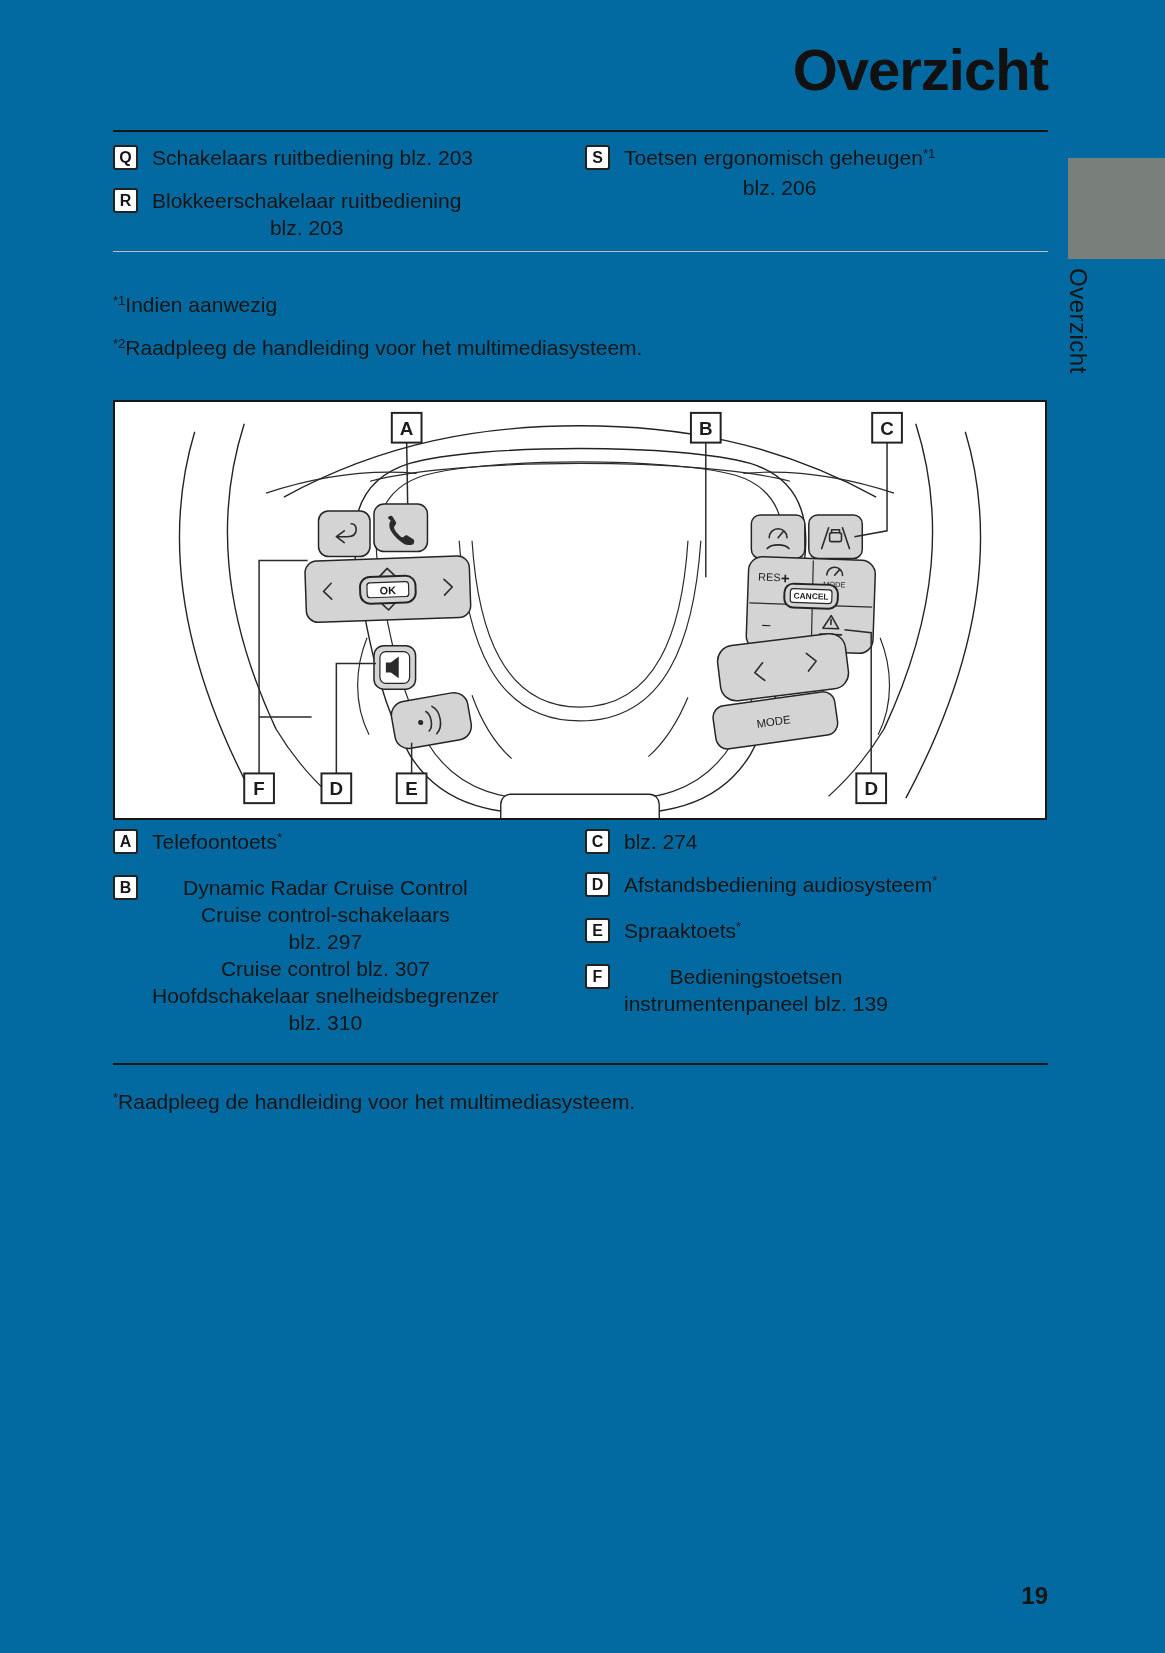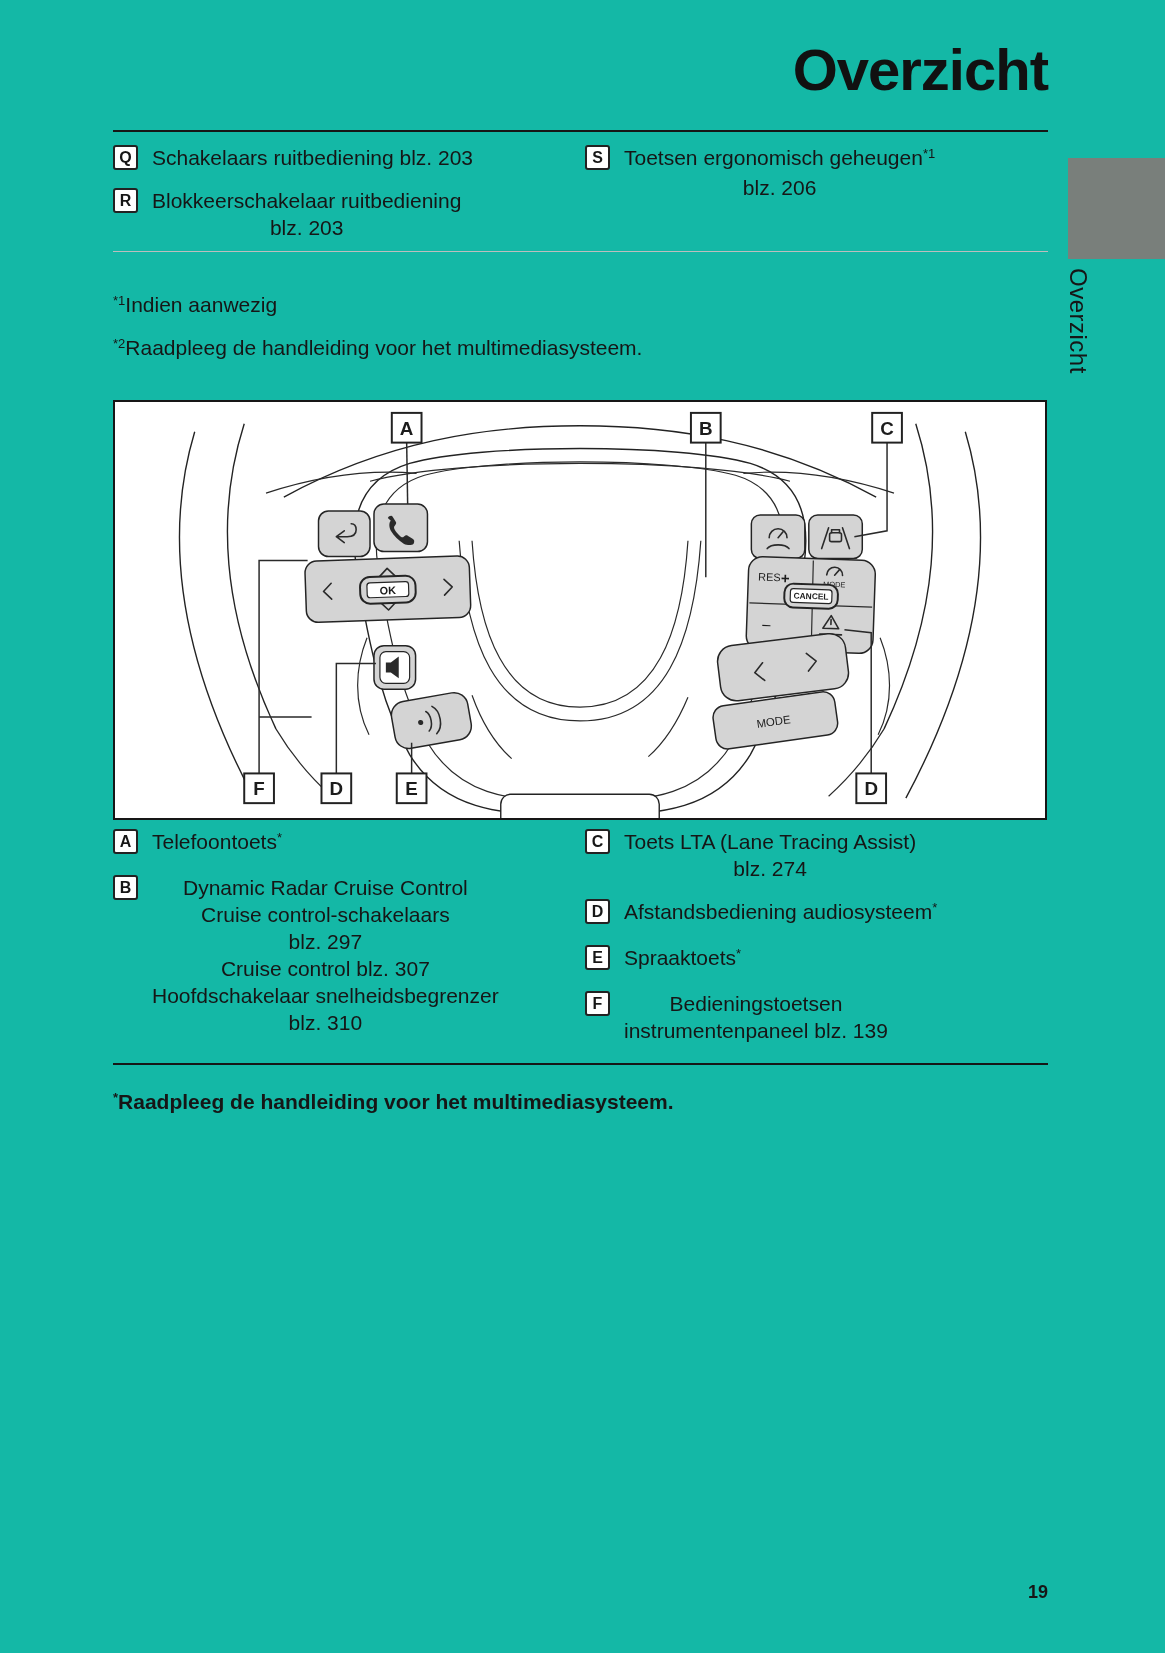--- a/index.html
+++ b/index.html
@@ -1,18 +1,18 @@
 <!DOCTYPE html>
 <html><head>
 <meta charset="utf-8">
 <style>
   * { margin:0; padding:0; box-sizing:border-box; }
   html,body { background:#ffffff; }
   .page {
-    position:relative; width:1165px; height:1653px; background:#14b8a6;
+    position:relative; width:1165px; height:1653px; background:#0369a1;
     font-family:"Liberation Sans", sans-serif; color:#161616; overflow:hidden;
   }
   .abs { position:absolute; }
   .title {
     top:36px; right:117px; font-size:58px; font-weight:700; letter-spacing:-1px; color:#111;
   }
   .rule { left:113px; width:935px; border-top:2px solid #161616; }
   .rule-light { left:113px; width:935px; border-top:1px solid #bdbdbd; }
   .keybox {
     flex:0 0 auto; width:25px; height:25px; border:2px solid #222; border-radius:3px;
@@ -25,22 +25,22 @@
   .note { font-size:21px; line-height:26px; }
   .tab-block { left:1068px; top:158px; width:97px; height:101px; background:#797f7b; }
   .tab-label {
     left:1064px; top:268px; height:150px; writing-mode:vertical-rl;
     font-size:24px; color:#161616; letter-spacing:0.5px;
   }
   .diagram {
     left:113px; top:400px; width:934px; height:420px; border:2px solid #161616; background:#fff;
   }
   .diagram svg { display:block; width:100%; height:100%; }
-  .footnote { left:113px; top:1090px; font-size:21px;font-weight:bold; }
-  .pagenum { top:1582px; right:117px; font-size:18px; font-weight:700; }
+  .footnote { left:113px; top:1090px; font-size:21px; }
+  .pagenum { top:1582px; right:117px; font-size:24px; font-weight:700; }
   svg text { font-family:"Liberation Sans", sans-serif; fill:#1c1c1c; }
   .wl { stroke:#232323; stroke-width:1.4; fill:none; }
   .wl-thin { stroke:#2a2a2a; stroke-width:1.2; fill:none; }
   .btn { fill:#d4d4d4; stroke:#242424; stroke-width:1.5; }
   .btn-inner { fill:#ffffff; stroke:#242424; stroke-width:1.2; }
   .icon-stroke { stroke:#2a2a2a; stroke-width:1.6; fill:none; stroke-linecap:round; stroke-linejoin:round; }
   .icon-fill { fill:#2a2a2a; stroke:none; }
   .callout-rect { fill:#ffffff; stroke:#222; stroke-width:2; }
   .leader { stroke:#2a2a2a; stroke-width:1.5; fill:none; }
 </style>
@@ -240,21 +240,20 @@
         <div>Hoofdschakelaar snelheidsbegrenzer</div>
         <div>blz. 310</div>
       </div>
     </div>
   </div>
 
   <div class="abs" style="left:585px; top:828px; width:450px;">
     <div class="row">
       <span class="keybox">C</span>
       <div class="lines">
-        <div>Toets LTA (Lane Tracing Assist)</div>
         <div>blz. 274</div>
       </div>
     </div>
     <div class="row">
       <span class="keybox">D</span>
       <div class="lines">
         <div><span>Afstandsbediening audiosysteem</span><span class="sup">*</span></div>
       </div>
     </div>
     <div class="row">

